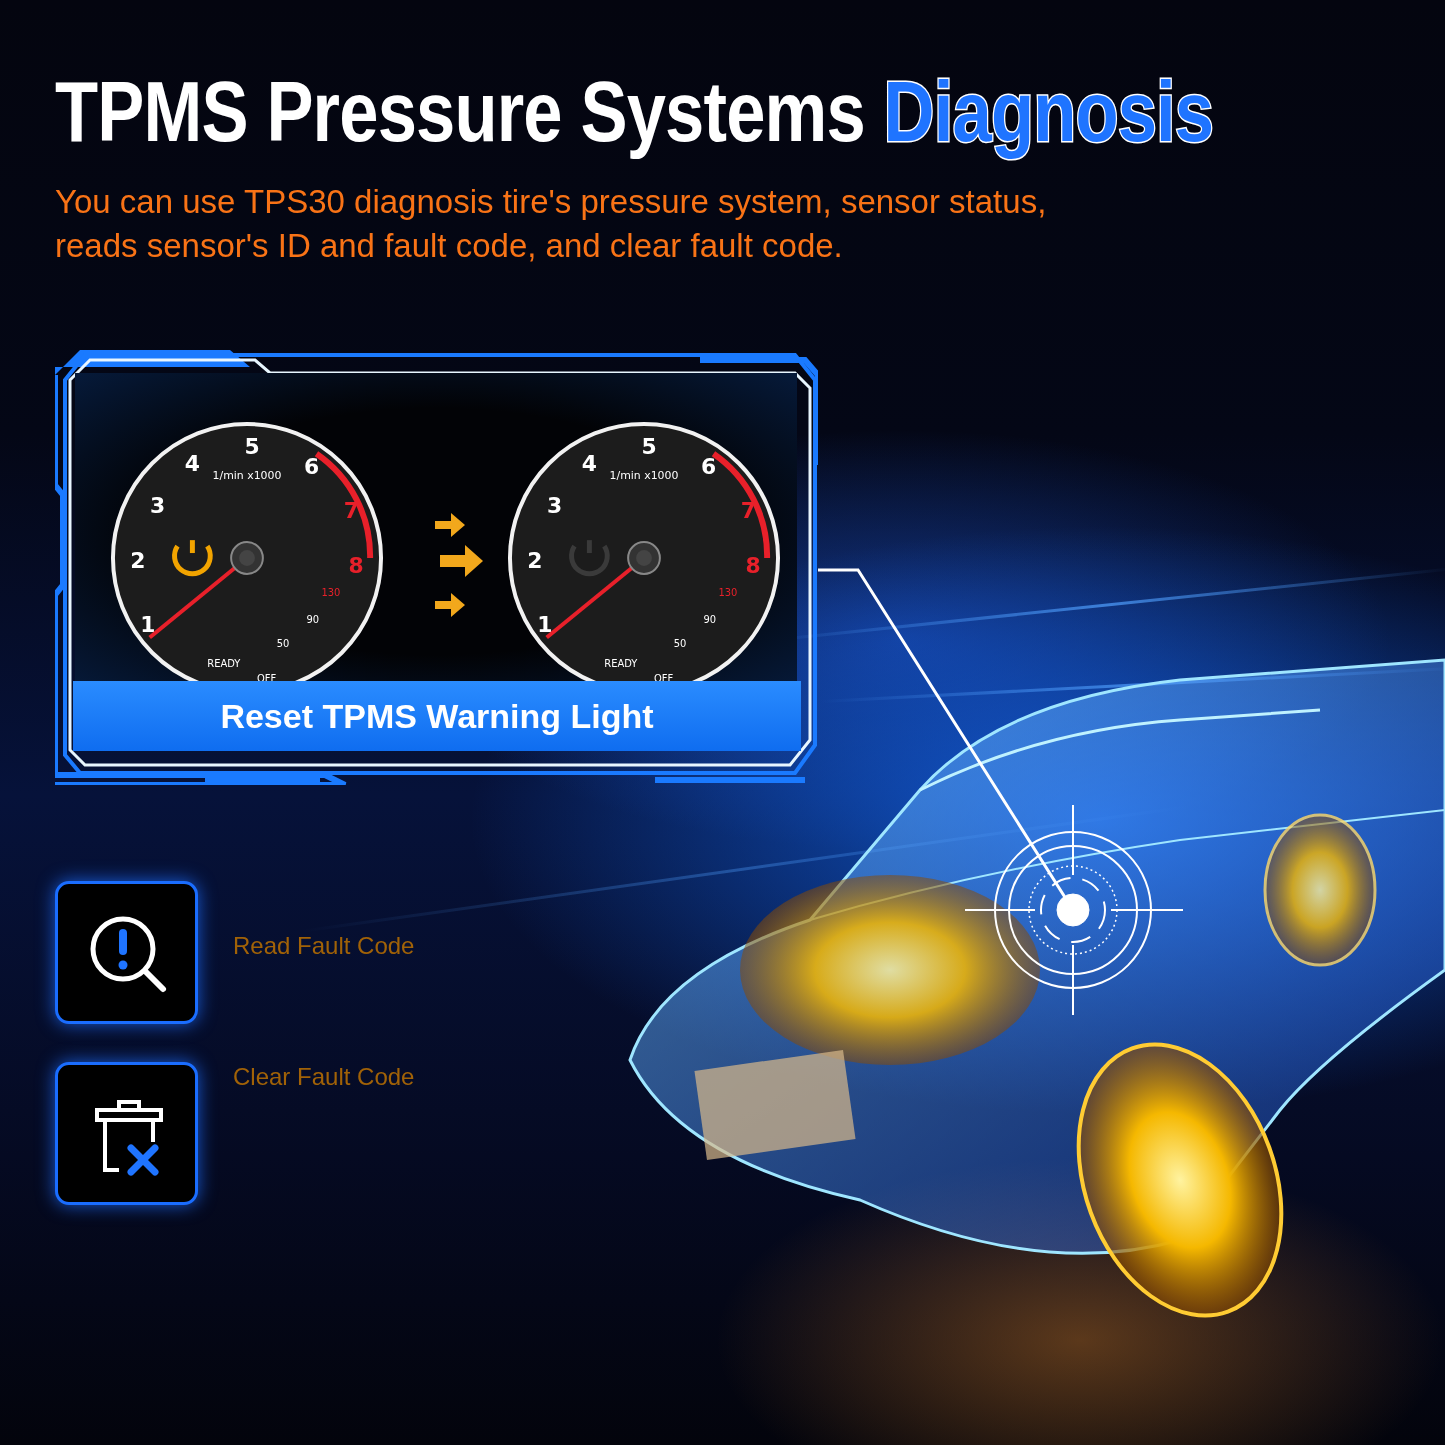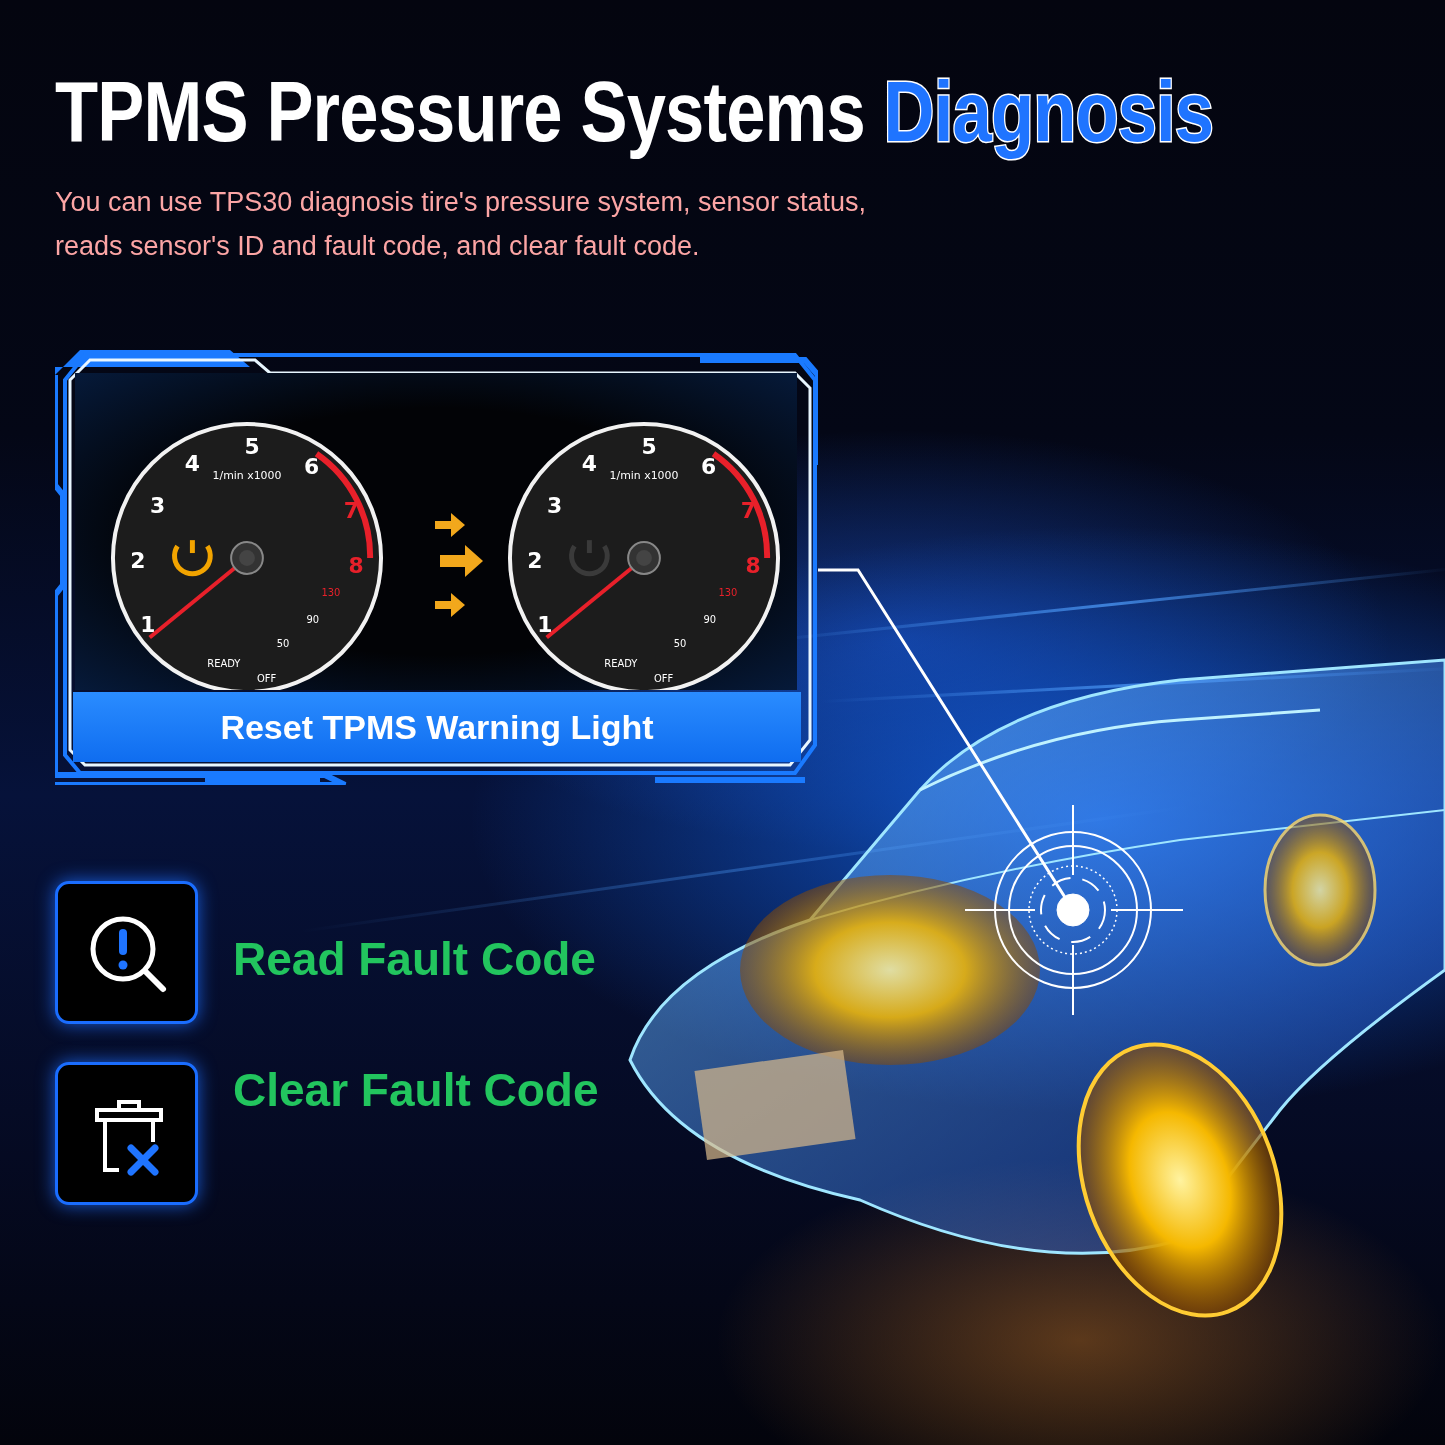--- a/index.html
+++ b/index.html
@@ -7,33 +7,33 @@
   body{position:relative;font-family:"Liberation Sans",sans-serif;color:#fff}
   .bg{position:absolute;inset:0;
     background:
       radial-gradient(ellipse 520px 260px at 1080px 1340px, rgba(255,150,40,.35), transparent 70%),
       radial-gradient(ellipse 900px 420px at 1100px 820px, rgba(20,110,255,.75), transparent 70%),
       radial-gradient(ellipse 700px 300px at 900px 640px, rgba(30,90,220,.55), transparent 70%),
       linear-gradient(180deg,#04050f 0%,#040716 30%,#06123a 55%,#050a22 80%,#03040c 100%);}
   .streak{position:absolute;height:3px;border-radius:3px;background:linear-gradient(90deg,transparent,rgba(80,160,255,.7),transparent);transform-origin:left center}
   .title{position:absolute;left:55px;top:68px;font-family:"Liberation Sans",sans-serif;font-weight:700;font-size:86px;letter-spacing:-1px;line-height:1;transform:scaleX(.82);transform-origin:left center;white-space:nowrap}
   .title .hl{color:#1f74ff;-webkit-text-stroke:3px #fff;paint-order:stroke fill}
-  .sub{position:absolute;left:55px;top:180px;font-size:27px;line-height:44px;color:#fca5a5;white-space:pre-line}
+  .sub{position:absolute;left:55px;top:180px;font-size:33px;line-height:44px;color:#f97316;white-space:pre-line}
   
   .panel{position:absolute;left:55px;top:345px;width:763px;height:440px}
   .panel svg.frame{position:absolute;inset:0}
   .screen{position:absolute;left:20px;top:28px;width:722px;height:317px;background:radial-gradient(ellipse at center,#020306 55%,#061a3a 100%);overflow:hidden}
   .gauge{position:absolute;top:46px;width:278px;height:278px}
-  .footer-bar{position:absolute;left:18px;top:347px;width:728px;height:70px;background:linear-gradient(180deg,#2a8cff,#0f6df0);display:flex;align-items:center;justify-content:center}
+  .footer-bar{position:absolute;left:18px;top:336px;width:728px;height:70px;background:linear-gradient(180deg,#2a8cff,#0f6df0);display:flex;align-items:center;justify-content:center}
   .footer-bar span{font-weight:700;font-size:34px;color:#fff}
   .arrows{position:absolute;left:360px;top:140px}
   
   .feat{position:absolute;left:55px;width:143px;height:143px;border:3px solid #1a6dff;border-radius:14px;background:#000;box-shadow:0 0 18px rgba(30,110,255,.8)}
   .feat svg{position:absolute;left:25px;top:25px}
-  .feat-label{position:absolute;left:233px;font-weight:700;font-size:46px;color:#22c55e}
+  .feat-label{position:absolute;left:233px;font-weight:400;font-size:24px;color:#a16207}
   .leader{position:absolute;inset:0;pointer-events:none}
   .car{position:absolute;left:620px;top:640px;width:825px;height:805px}
 </style>
 </head>
 <body>
 
 <div class="bg"></div>
 <div class="streak" style="left:760px;top:640px;width:700px;transform:rotate(-6deg)"></div>
 <div class="streak" style="left:820px;top:700px;width:650px;transform:rotate(-3deg)"></div>
 <div class="streak" style="left:300px;top:930px;width:900px;transform:rotate(-8deg);opacity:.5"></div>

